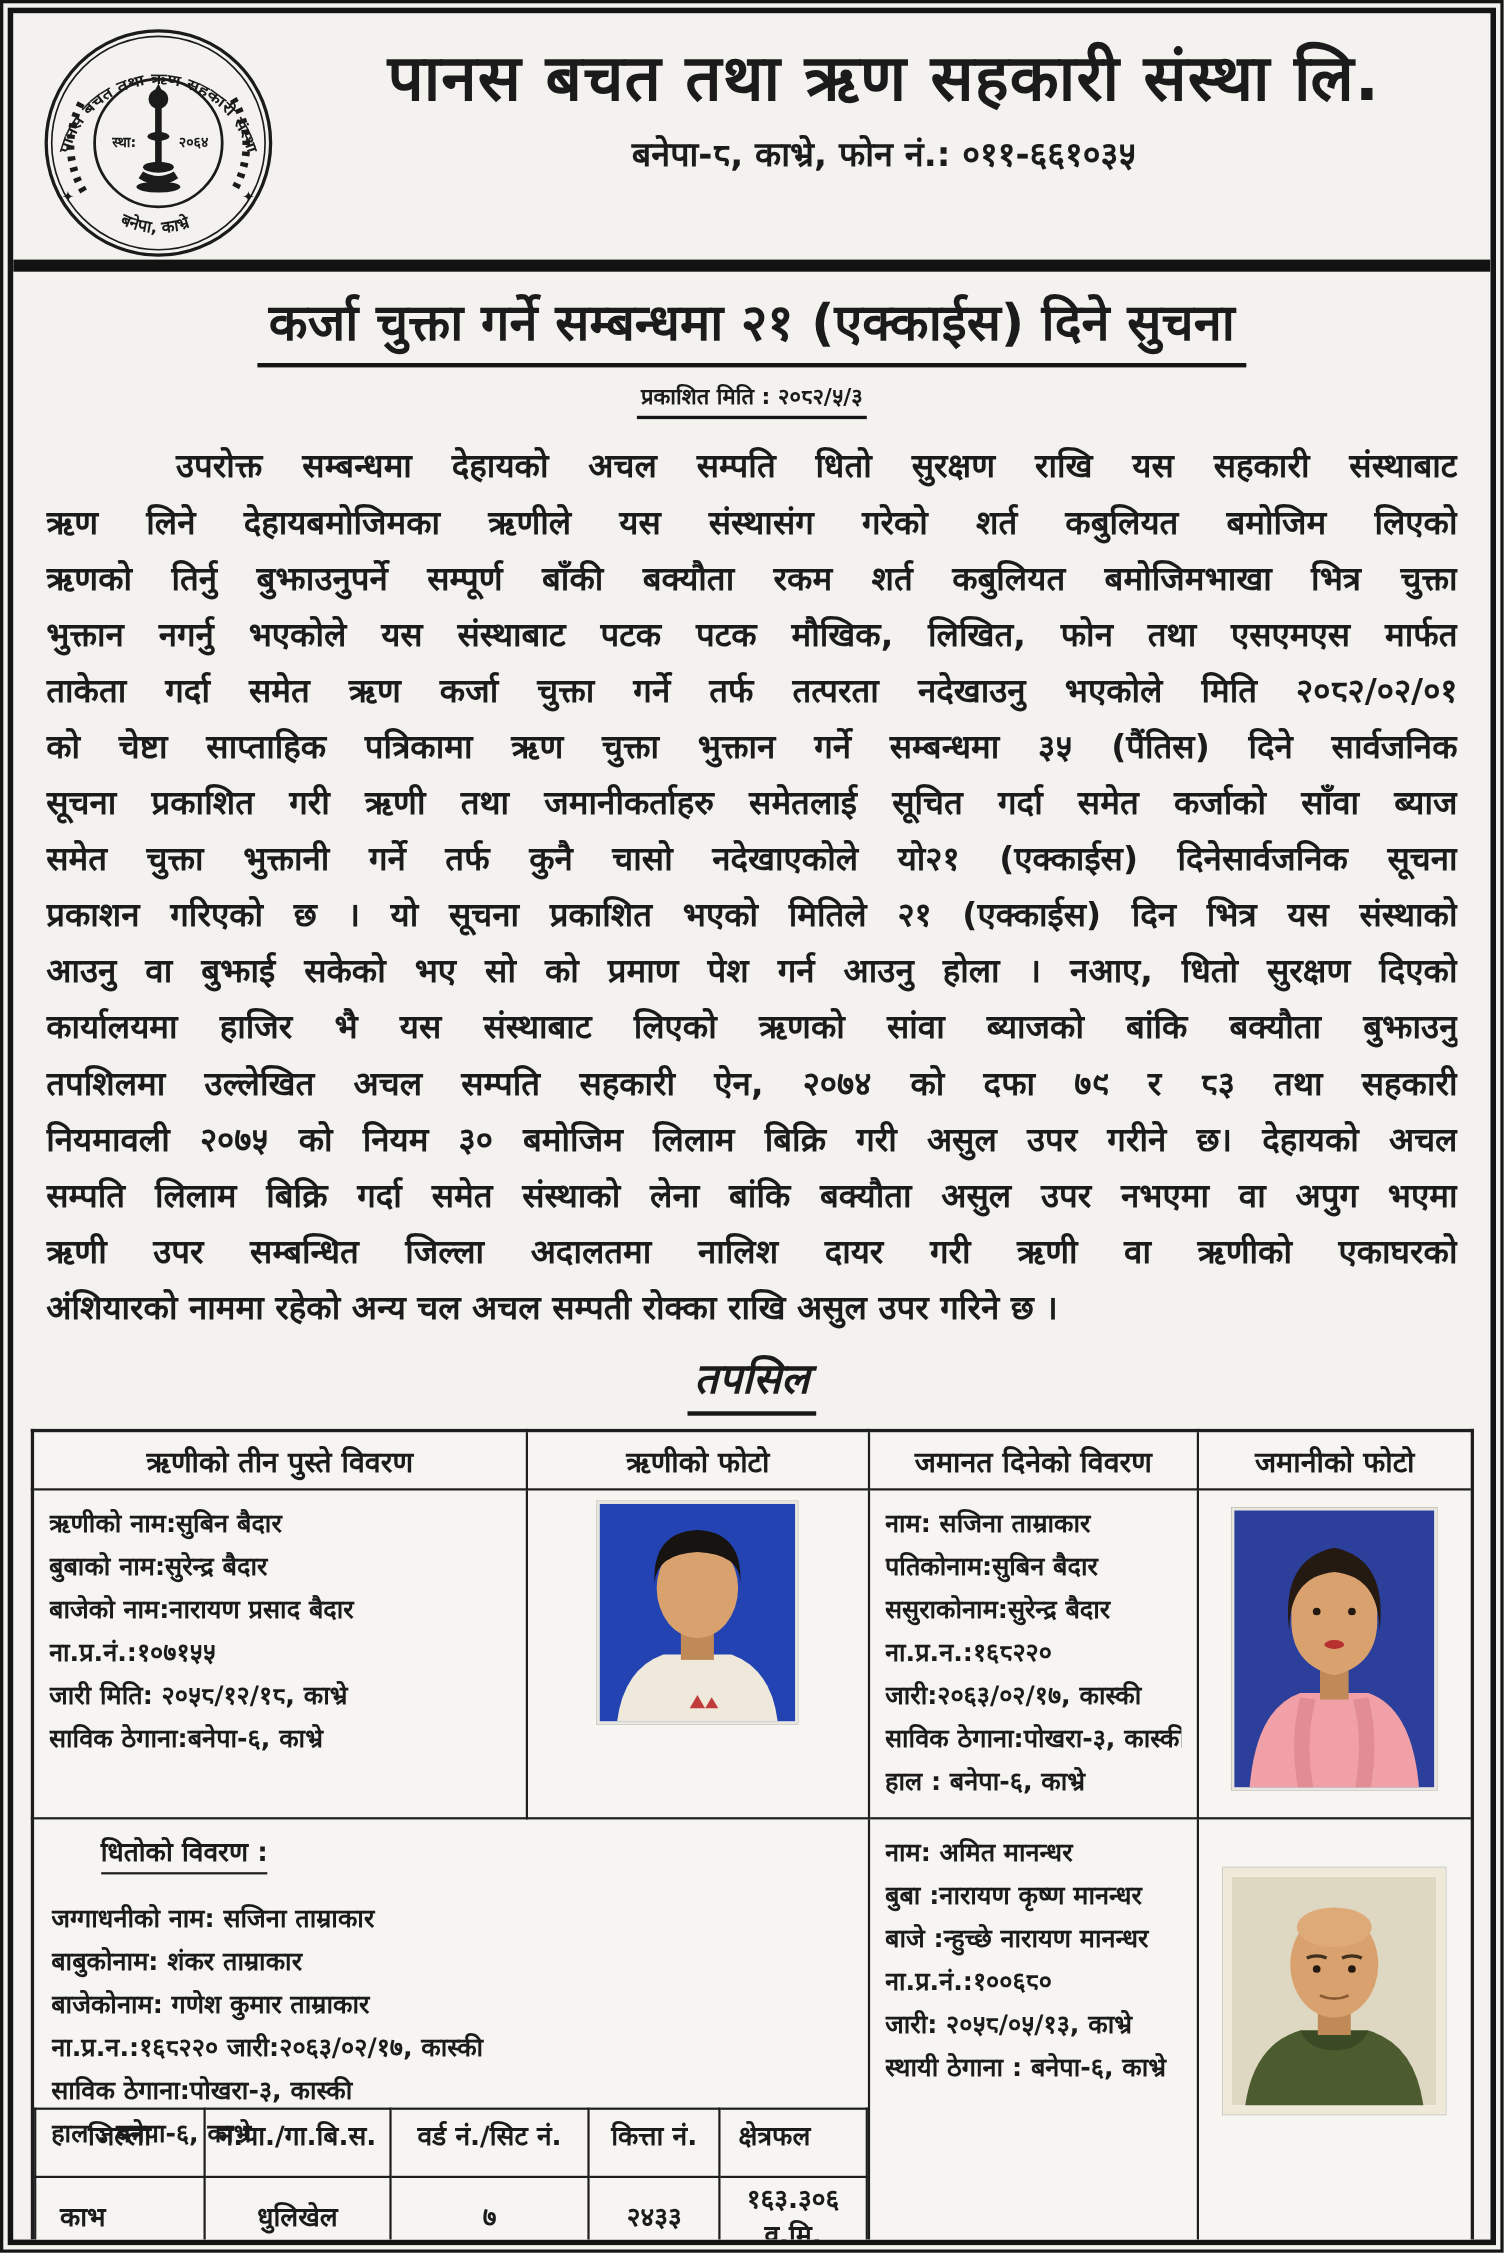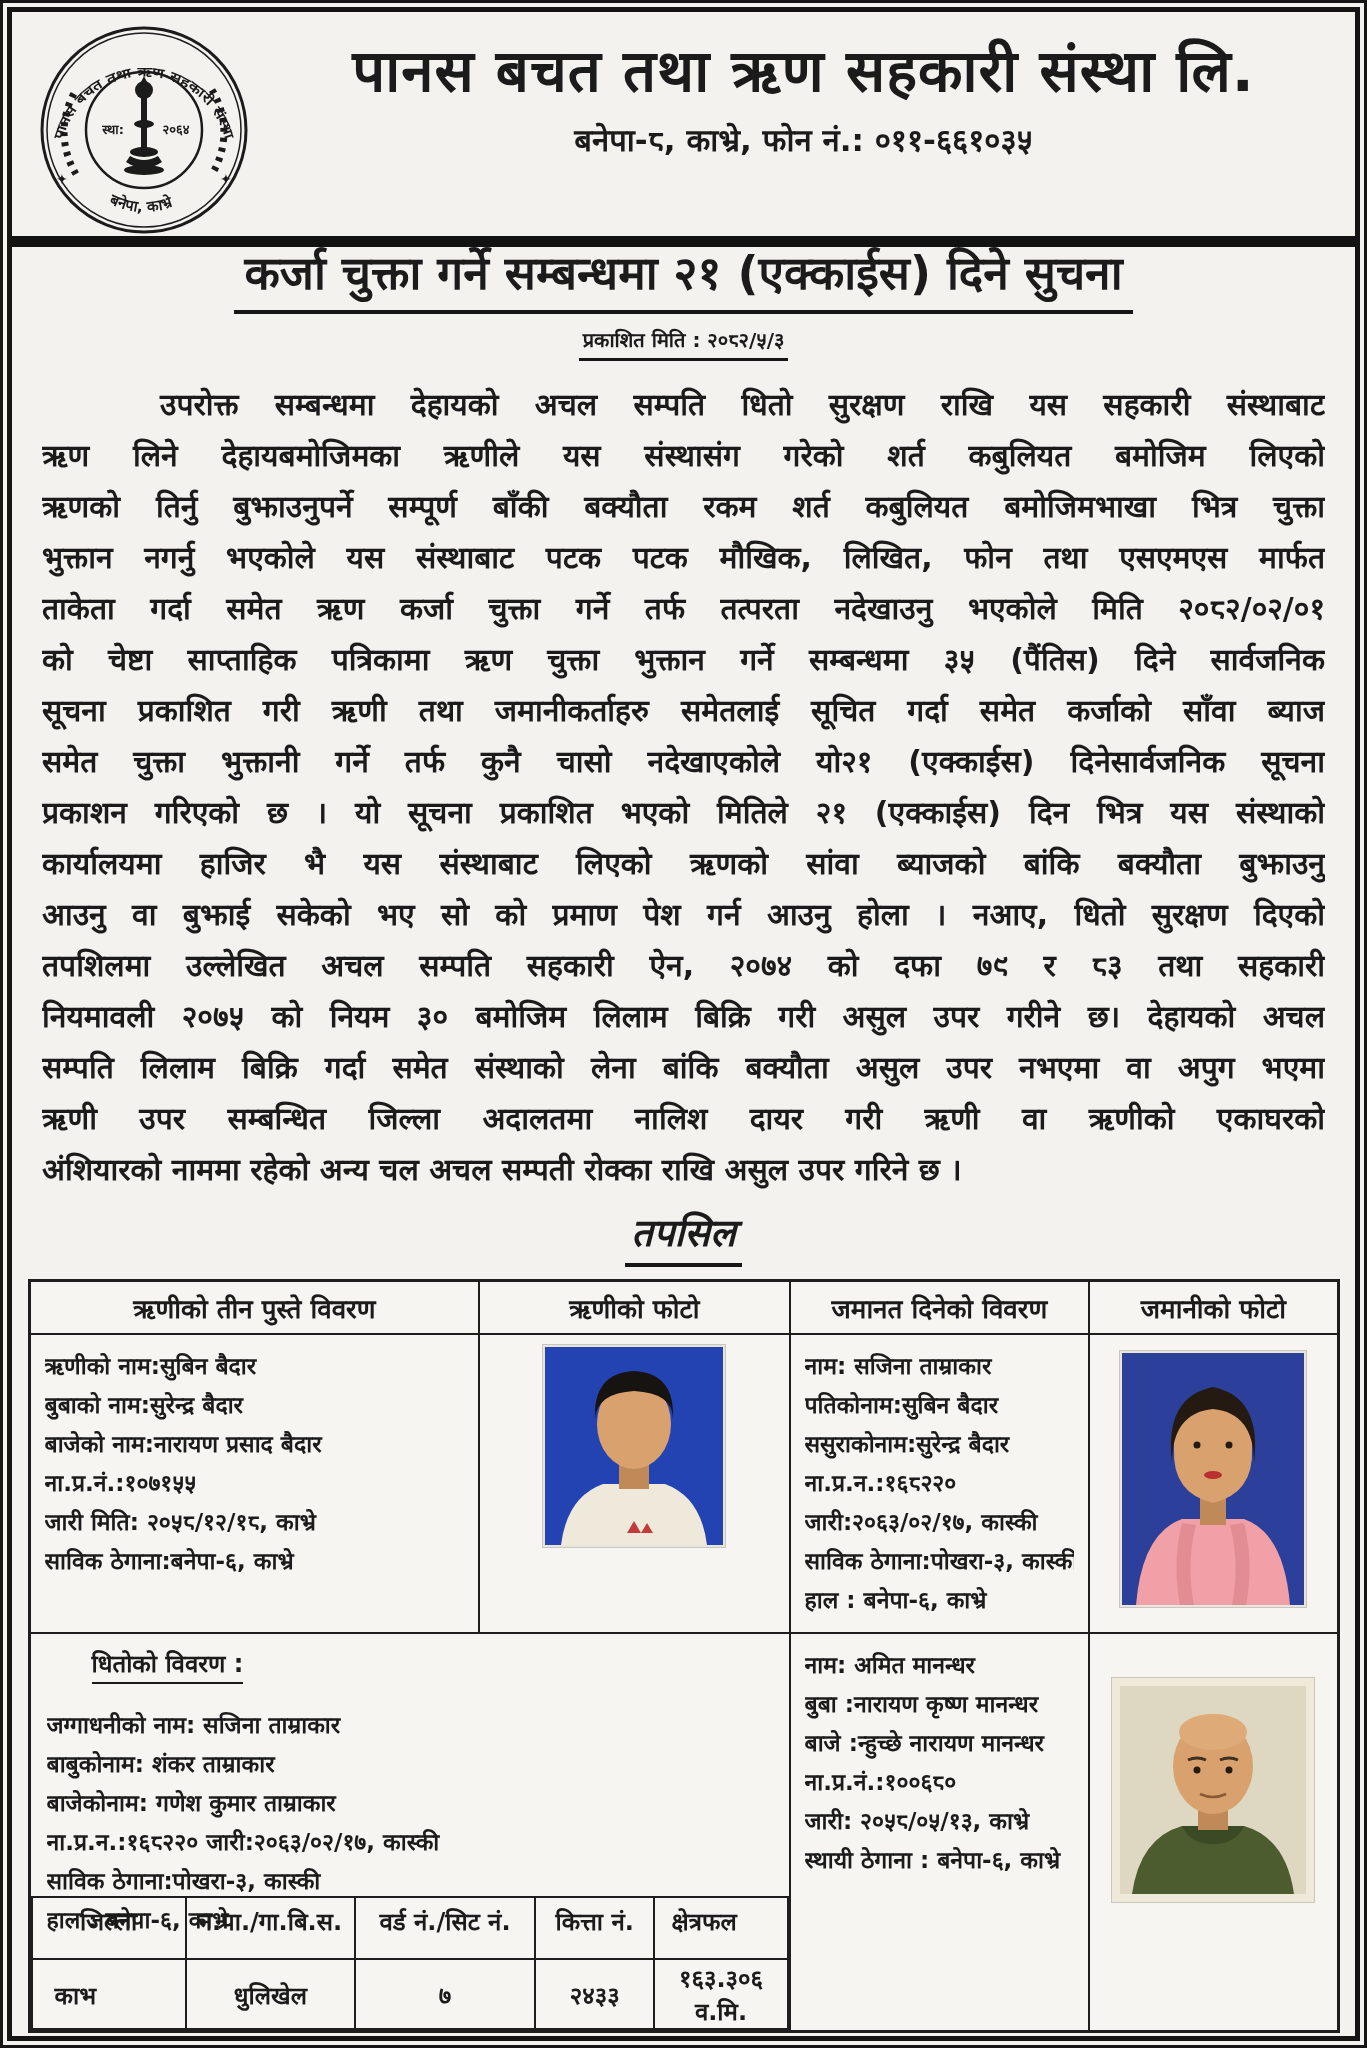--- a/index.html
+++ b/index.html
@@ -11,21 +11,21 @@
   }
   .frame{position:absolute;inset:4px;border:5px solid #141414;box-sizing:border-box;overflow:hidden;}
   
   .header{position:relative;height:222px;}
   .logo-wrap{position:absolute;left:26px;top:12px;width:212px;height:212px;}
   .org-block{margin-left:240px;text-align:center;padding-top:28px;}
   .org-name{font-size:58px;font-weight:700;letter-spacing:1px;line-height:1.1;}
   .org-address{font-size:31px;font-weight:700;margin-top:14px;}
   .thick-rule{height:11px;background:#121212;margin-top:2px;}
   
-  .title-row{text-align:center;}
+  .title-row{text-align:center;margin-top:20px;}
   .notice-title{display:inline-block;font-size:46px;font-weight:700;
     border-bottom:4px solid #161616;padding:0 10px 10px 10px;line-height:1.15;}
   .date-row{text-align:center;margin-top:12px;}
   .published-date{display:inline-block;font-size:20px;font-weight:700;
     border-bottom:3px solid #161616;padding:0 4px 5px 4px;}
   .body-text{margin:18px 30px 0 30px;}
   .body-line{font-size:30px;font-weight:700;line-height:51px;height:51px;overflow:hidden;
     text-align:justify;text-align-last:justify;}
   .body-line.first{padding-left:118px;}
   .body-line.last{text-align-last:left;}
@@ -117,22 +117,22 @@
     <div class="body-text">
       <div class="body-line first">उपरोक्त सम्बन्धमा देहायको अचल सम्पति धितो सुरक्षण राखि यस सहकारी संस्थाबाट</div>
       <div class="body-line">ऋण लिने देहायबमोजिमका ऋणीले यस संस्थासंग गरेको शर्त कबुलियत बमोजिम लिएको</div>
       <div class="body-line">ऋणको तिर्नु बुझाउनुपर्ने सम्पूर्ण बाँकी बक्यौता रकम शर्त कबुलियत बमोजिमभाखा भित्र चुक्ता</div>
       <div class="body-line">भुक्तान नगर्नु भएकोले यस संस्थाबाट पटक पटक मौखिक, लिखित, फोन तथा एसएमएस मार्फत</div>
       <div class="body-line">ताकेता गर्दा समेत ऋण कर्जा चुक्ता गर्ने तर्फ तत्परता नदेखाउनु भएकोले मिति २०८२/०२/०१</div>
       <div class="body-line">को चेष्टा साप्ताहिक पत्रिकामा ऋण चुक्ता भुक्तान गर्ने सम्बन्धमा ३५ (पैंतिस) दिने सार्वजनिक</div>
       <div class="body-line">सूचना प्रकाशित गरी ऋणी तथा जमानीकर्ताहरु समेतलाई सूचित गर्दा समेत कर्जाको साँवा ब्याज</div>
       <div class="body-line">समेत चुक्ता भुक्तानी गर्ने तर्फ कुनै चासो नदेखाएकोले यो२१ (एक्काईस) दिनेसार्वजनिक सूचना</div>
       <div class="body-line">प्रकाशन गरिएको छ । यो सूचना प्रकाशित भएको मितिले २१ (एक्काईस) दिन भित्र यस संस्थाको</div>
+      <div class="body-line">आउनु वा बुझाई सकेको भए सो को प्रमाण पेश गर्न आउनु होला । नआए, धितो सुरक्षण दिएको</div>
       <div class="body-line">कार्यालयमा हाजिर भै यस संस्थाबाट लिएको ऋणको सांवा ब्याजको बांकि बक्यौता बुझाउनु</div>
-      <div class="body-line">आउनु वा बुझाई सकेको भए सो को प्रमाण पेश गर्न आउनु होला । नआए, धितो सुरक्षण दिएको</div>
       <div class="body-line">तपशिलमा उल्लेखित अचल सम्पति सहकारी ऐन, २०७४ को दफा ७९ र ८३ तथा सहकारी</div>
       <div class="body-line">नियमावली २०७५ को नियम ३० बमोजिम लिलाम बिक्रि गरी असुल उपर गरीने छ। देहायको अचल</div>
       <div class="body-line">सम्पति लिलाम बिक्रि गर्दा समेत संस्थाको लेना बांकि बक्यौता असुल उपर नभएमा वा अपुग भएमा</div>
       <div class="body-line">ऋणी उपर सम्बन्धित जिल्ला अदालतमा नालिश दायर गरी ऋणी वा ऋणीको एकाघरको</div>
       <div class="body-line last">अंशियारको नाममा रहेको अन्य चल अचल सम्पती रोक्का राखि असुल उपर गरिने छ ।</div>
     </div>
 
     <div class="tapasil-row">
       <div class="tapasil-heading">तपसिल</div>
     </div>

